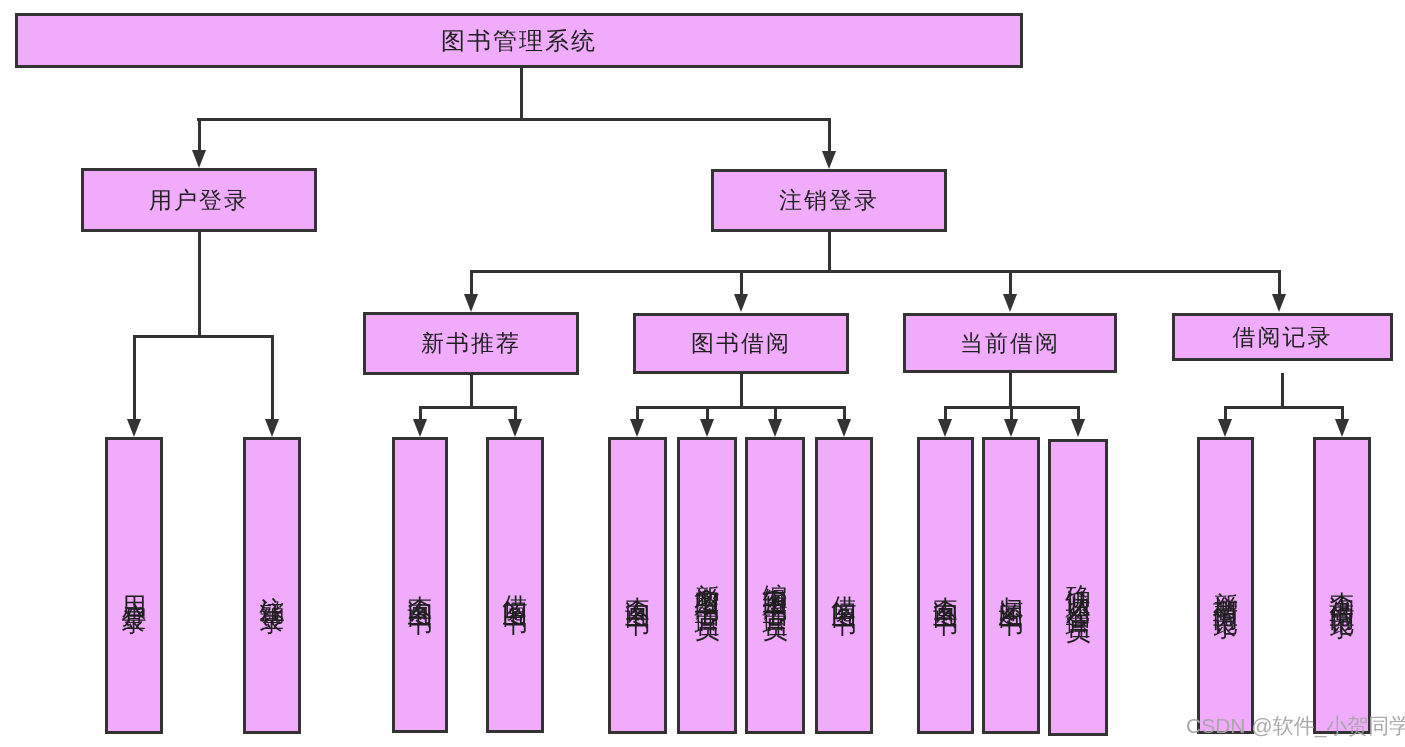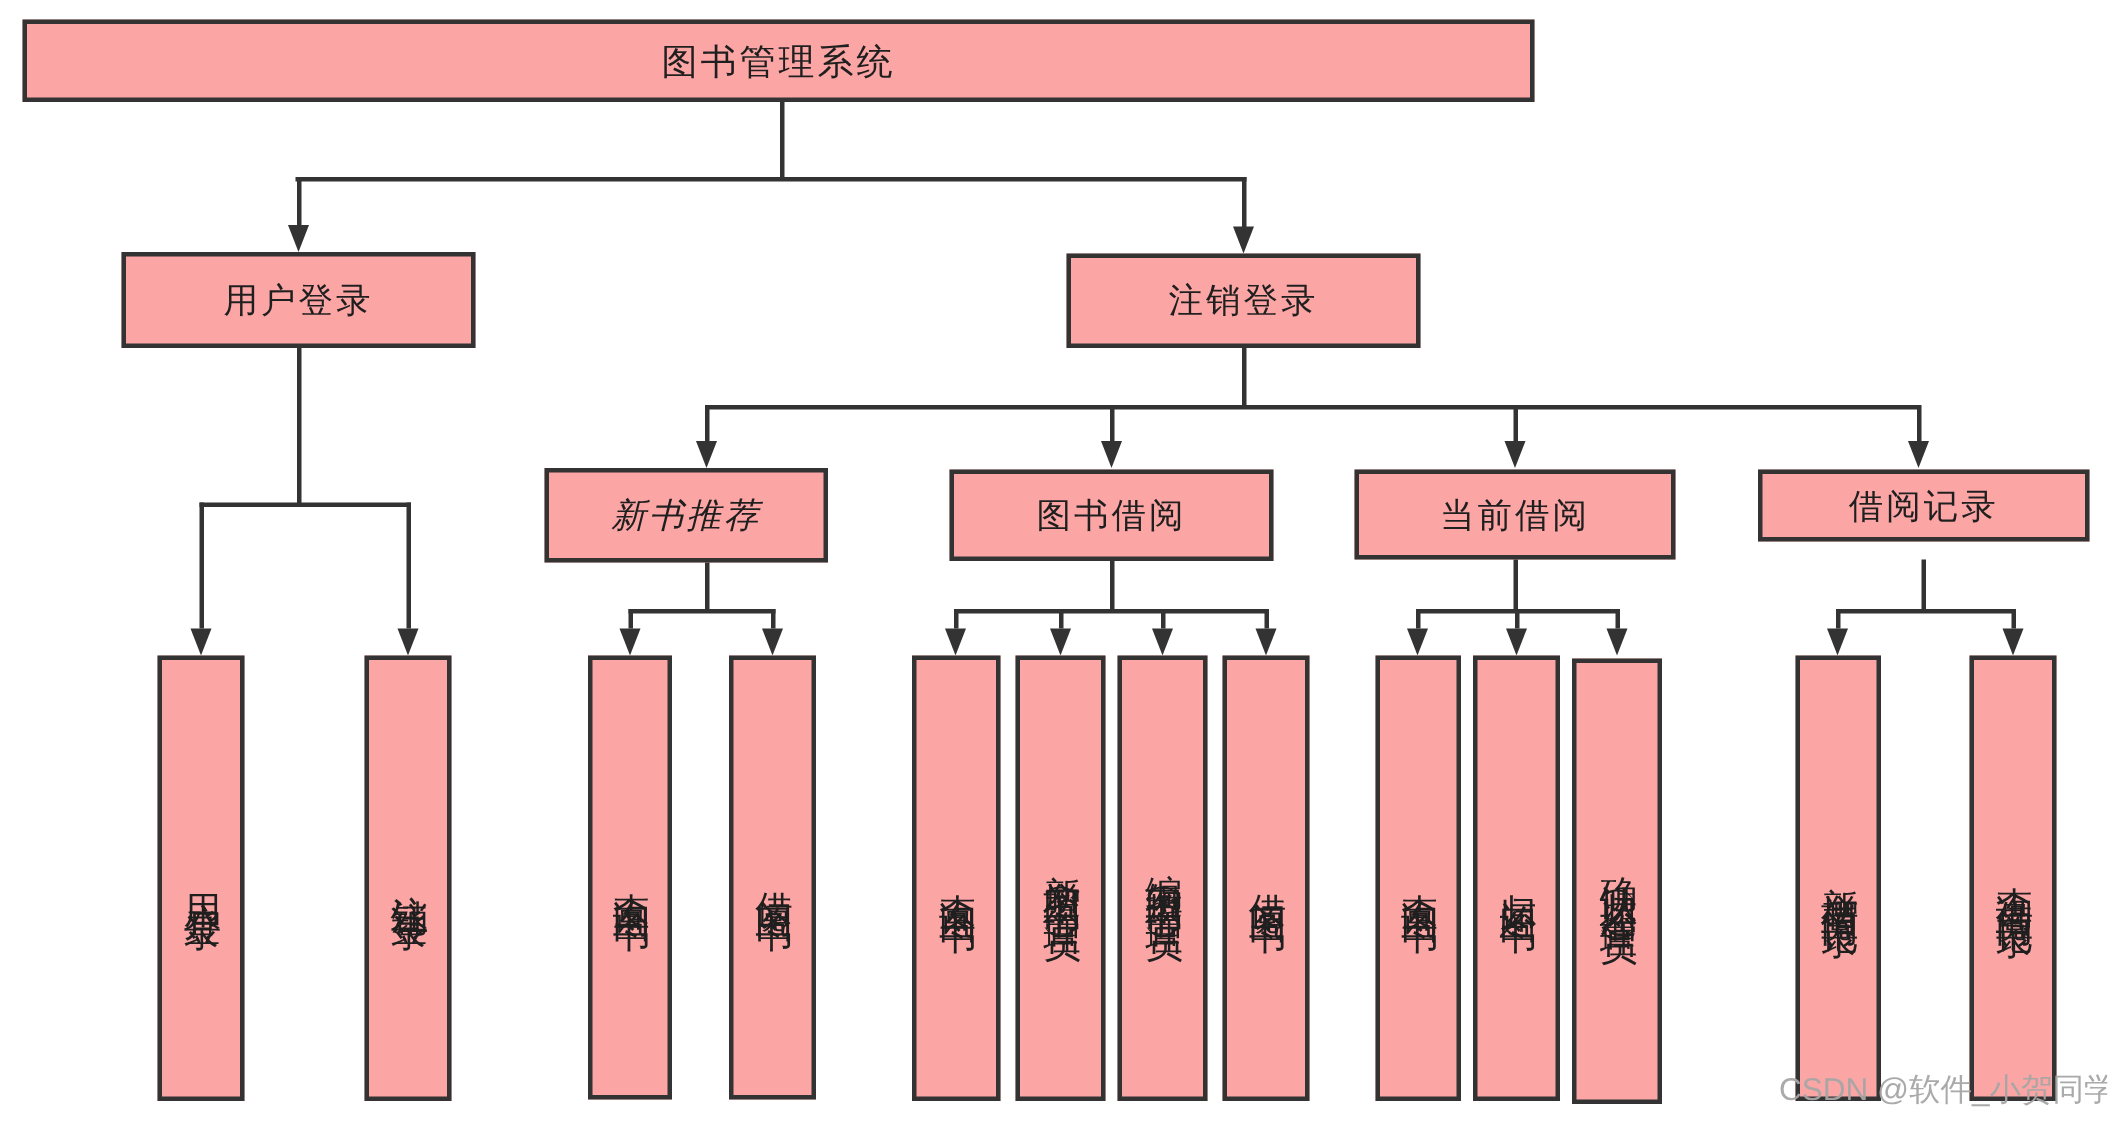--- a/index.html
+++ b/index.html
@@ -9,21 +9,21 @@
     height: 747px;
     background: #ffffff;
     overflow: hidden;
     font-family: "Liberation Sans", sans-serif;
     color: #1f1f1f;
   }
   .box {
     position: absolute;
     box-sizing: border-box;
     border: 3px solid #333333;
-    background: #fca5a5;
+    background: #f0abfc;
     display: flex;
     align-items: center;
     justify-content: center;
   }
   .hlabel {
     font-size: 23px;
     letter-spacing: 2px;
     white-space: nowrap;
     color: #1f1f1f;
   }
@@ -92,21 +92,21 @@
   <div class="hline" style="left:470px; top:270px; width:810px; height:3px;"></div>
   <div class="vline" style="left:470px; top:270px; width:3px; height:24px;"></div>
   <div class="arr" style="left:464px; top:294px;"></div>
   <div class="vline" style="left:740px; top:270px; width:3px; height:24px;"></div>
   <div class="arr" style="left:734px; top:294px;"></div>
   <div class="vline" style="left:1009px; top:270px; width:3px; height:24px;"></div>
   <div class="arr" style="left:1003px; top:294px;"></div>
   <div class="vline" style="left:1278px; top:270px; width:3px; height:24px;"></div>
   <div class="arr" style="left:1272px; top:294px;"></div>
 
-  <div class="box" style="left:363px; top:312px; width:189px; height:63px;font-style:italic;">
+  <div class="box" style="left:363px; top:312px; width:216px; height:63px;">
     <span class="hlabel">新书推荐</span>
   </div>
   <div class="box" style="left:633px; top:313px; width:216px; height:61px;">
     <span class="hlabel">图书借阅</span>
   </div>
   <div class="box" style="left:903px; top:313px; width:214px; height:60px;">
     <span class="hlabel">当前借阅</span>
   </div>
   <div class="box" style="left:1172px; top:313px; width:221px; height:48px;">
     <span class="hlabel">借阅记录</span>

